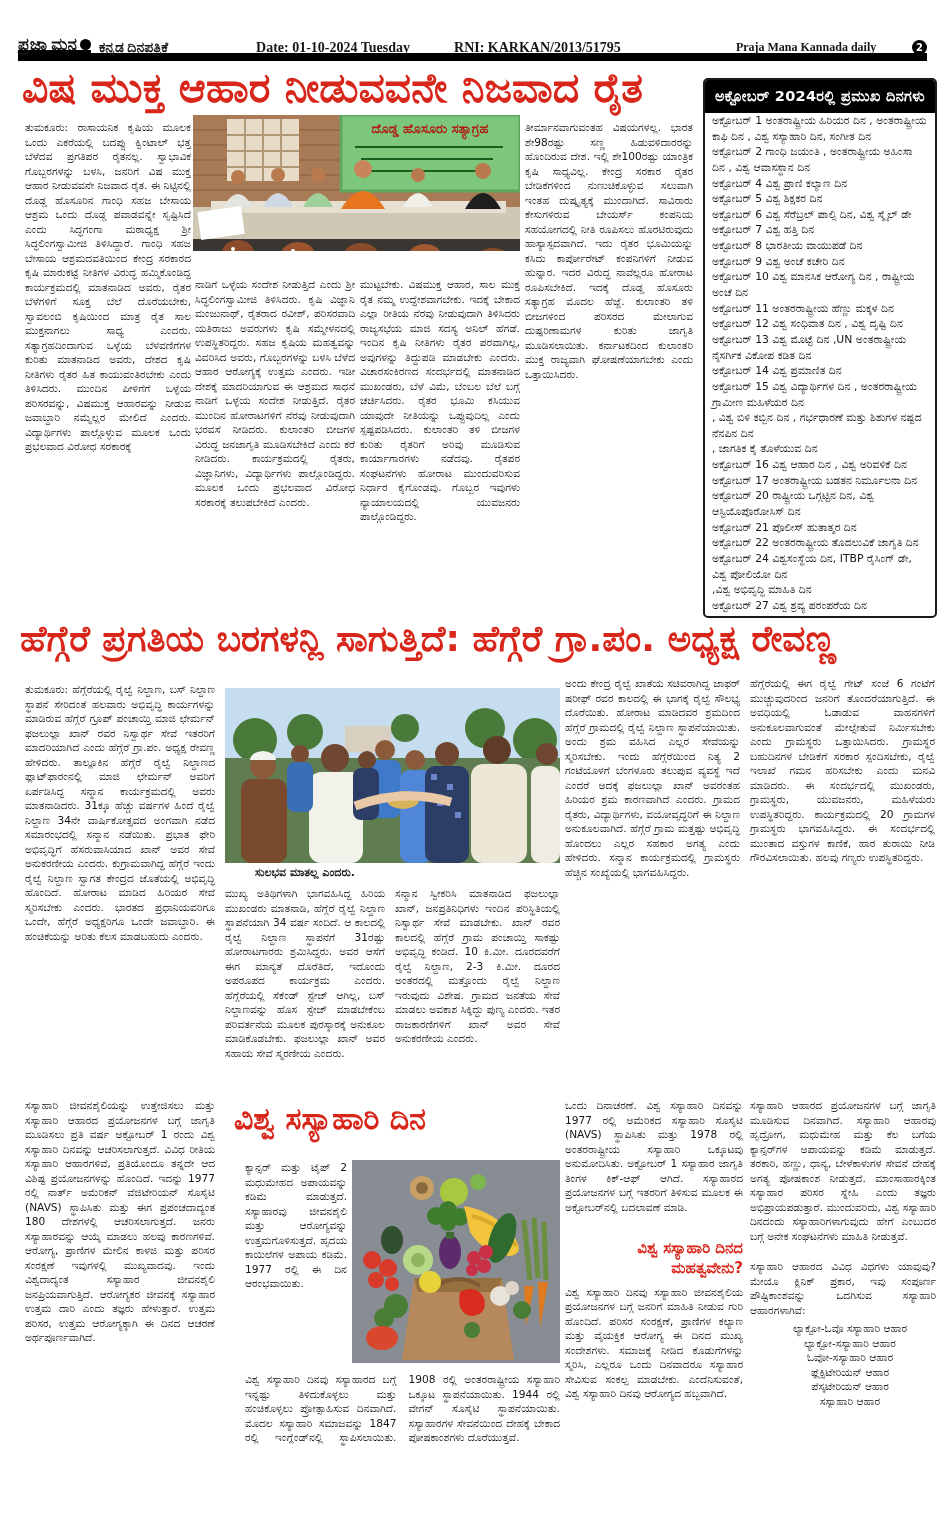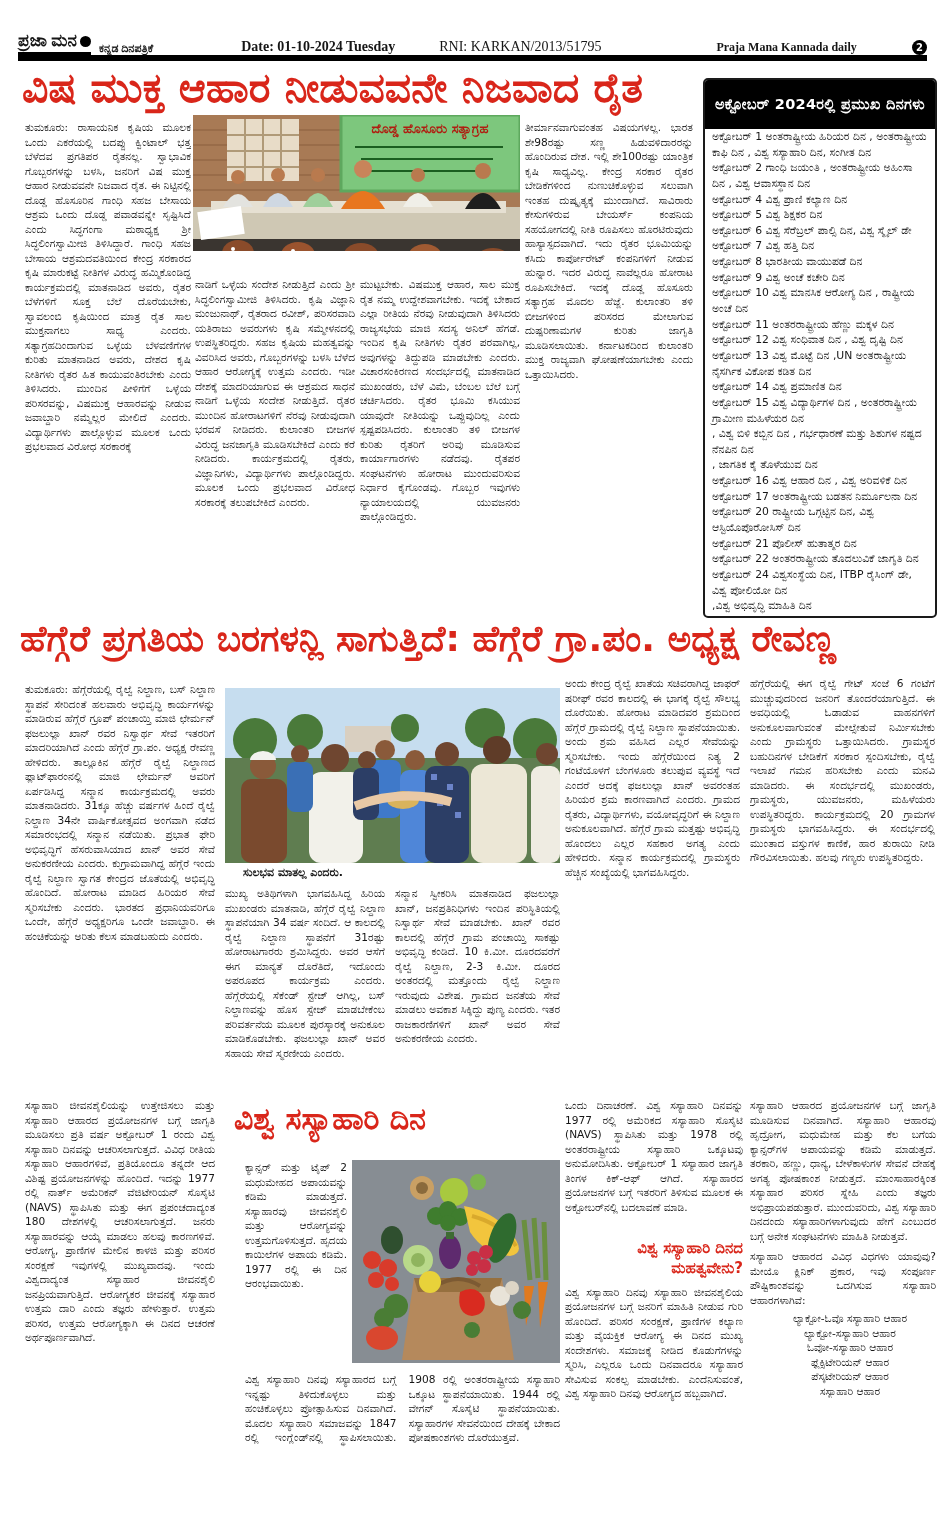--- a/index.html
+++ b/index.html
@@ -1,38 +1,38 @@
 <!DOCTYPE html>
 <html lang="kn"><head>
 <meta charset="utf-8">
 <style>
   *{margin:0;padding:0;box-sizing:border-box}
   html,body{background:#e9e9e9}
   .page{position:relative;width:945px;height:1523px;background:#ffffff;margin:0 auto;
         font-family:"DejaVu Sans",sans-serif;color:#161616;overflow:hidden}
   .abs{position:absolute}
   
-  .hdr{left:18px;top:40px;width:909px;height:21px;display:flex;align-items:flex-end;
-       border-bottom:6px solid #000000;font-family:"Liberation Serif",serif}
+  .hdr{left:18px;top:40px;width:909px;height:21px;display:flex;
+       border-bottom:8px solid #000000;font-family:"Liberation Serif",serif}
   .hdr .mast{font-weight:bold;font-size:17px;border-bottom:3px solid #000;padding-bottom:1px;display:flex;align-items:center;gap:3px}
   .hdr .emb{width:11px;height:11px;border-radius:50%;background:#000;display:inline-block}
-  .hdr .tag{font-size:11px;margin-left:8px;font-weight:bold}
+  .hdr .tag{font-size:14px;margin-left:8px;font-weight:bold}
   .hdr .dt{font-weight:bold;font-size:14px;margin-left:88px}
-  .hdr .rni{font-weight:normal;font-size:14px;margin-left:44px}
+  .hdr .rni{font-weight:bold;font-size:14px;margin-left:44px}
   .hdr .ed{font-weight:bold;font-size:12px;margin-left:115px}
   .pgnum{margin-left:auto;width:15px;height:15px;border-radius:50%;background:#000;color:#fff;
          font-size:10px;font-weight:bold;display:flex;align-items:center;justify-content:center;font-family:"DejaVu Sans",sans-serif}
   
   .h1{color:#d9261a;font-weight:bold;line-height:1.05}
   .col{font-size:10.6px;line-height:1.37;text-align:justify;overflow:hidden}
   .pre{white-space:pre-line}
   
   .sidebox{border:2px solid #1a1a1a;border-radius:5px;overflow:hidden;background:#fff}
   .sidebox .ttl{background:#000;color:#fff;font-weight:bold;font-size:14.5px;text-align:center;
-                padding:16px 2px;letter-spacing:.3px}
+                padding:8px 2px;letter-spacing:.3px}
   .sidebox .lst{padding:0 7px;font-size:10.8px;line-height:1.45;overflow:hidden}
   .subhead{color:#d9261a;font-weight:bold;font-size:15px;text-align:right;line-height:1.35;margin:8px 0 6px}
   .caption{font-size:11px;font-weight:bold;text-align:center}
   figure{overflow:hidden}
   svg{display:block}
 </style>
 </head>
 <body>
 
 <div class="page">
@@ -201,21 +201,21 @@
         <rect x="246" y="76" width="56" height="99" rx="12" fill="#ece7d6"></rect>
 
         <circle cx="322" cy="66" r="11" fill="#6f4630"></circle>
           <rect x="306" y="78" width="29" height="97" rx="9" fill="#efece2"></rect>
 
         <ellipse cx="178" cy="112" rx="16" ry="9" fill="#d9b35c"></ellipse>
         <path d="M130 118 q48 -18 96 -4" stroke="#e9c9a6" stroke-width="9" fill="none"></path>
       </g>
     </svg>
   </figure>
-  <div class="abs caption" style="left:213px;top:866px;width:160px">ಸುಲಭವ ಮಾತಲ್ಲ ಎಂದರು.</div>
+  <div class="abs caption" style="left:225px;top:866px;width:160px">ಸುಲಭವ ಮಾತಲ್ಲ ಎಂದರು.</div>
 
   <div class="abs col" style="left:225px;top:886px;width:160px;height:206px">ಮುಖ್ಯ ಅತಿಥಿಗಳಾಗಿ ಭಾಗವಹಿಸಿದ್ದ ಹಿರಿಯ ಮುಖಂಡರು ಮಾತನಾಡಿ, ಹೆಗ್ಗೆರೆ ರೈಲ್ವೆ ನಿಲ್ದಾಣ ಸ್ಥಾಪನೆಯಾಗಿ 34 ವರ್ಷ ಸಂದಿದೆ. ಆ ಕಾಲದಲ್ಲಿ ರೈಲ್ವೆ ನಿಲ್ದಾಣ ಸ್ಥಾಪನೆಗೆ 31ರಷ್ಟು ಹೋರಾಟಗಾರರು ಶ್ರಮಿಸಿದ್ದರು. ಅವರ ಆಸೆಗೆ ಈಗ ಮಾನ್ಯತೆ ದೊರೆತಿದೆ, ಇದೊಂದು ಅಪರೂಪದ ಕಾರ್ಯಕ್ರಮ ಎಂದರು. ಹೆಗ್ಗೆರೆಯಲ್ಲಿ ಸೆಕೆಂಡ್ ಸ್ಟೇಜ್ ಆಗಿಲ್ಲ, ಬಸ್ ನಿಲ್ದಾಣವನ್ನು ಹೊಸ ಸ್ಟೇಜ್ ಮಾಡಬೇಕೆಂಬ ಪರಿವರ್ತನೆಯ ಮೂಲಕ ಪುರಸ್ಕಾರಕ್ಕೆ ಅನುಕೂಲ ಮಾಡಿಕೊಡಬೇಕು. ಫಜಲುಲ್ಲಾ ಖಾನ್ ಅವರ ಸಹಾಯ ಸೇವೆ ಸ್ಮರಣೀಯ ಎಂದರು.</div>
   <div class="abs col" style="left:395px;top:886px;width:165px;height:206px">ಸನ್ಮಾನ ಸ್ವೀಕರಿಸಿ ಮಾತನಾಡಿದ ಫಜಲುಲ್ಲಾ ಖಾನ್, ಜನಪ್ರತಿನಿಧಿಗಳು ಇಂದಿನ ಪರಿಸ್ಥಿತಿಯಲ್ಲಿ ನಿಸ್ವಾರ್ಥ ಸೇವೆ ಮಾಡಬೇಕು. ಖಾನ್ ರವರ ಕಾಲದಲ್ಲಿ ಹೆಗ್ಗೆರೆ ಗ್ರಾಮ ಪಂಚಾಯ್ತಿ ಸಾಕಷ್ಟು ಅಭಿವೃದ್ಧಿ ಕಂಡಿದೆ. 10 ಕಿ.ಮೀ. ದೂರದವರೆಗೆ ರೈಲ್ವೆ ನಿಲ್ದಾಣ, 2-3 ಕಿ.ಮೀ. ದೂರದ ಅಂತರದಲ್ಲಿ ಮತ್ತೊಂದು ರೈಲ್ವೆ ನಿಲ್ದಾಣ ಇರುವುದು ವಿಶೇಷ. ಗ್ರಾಮದ ಜನತೆಯ ಸೇವೆ ಮಾಡಲು ಅವಕಾಶ ಸಿಕ್ಕಿದ್ದು ಪುಣ್ಯ ಎಂದರು. ಇತರ ರಾಜಕಾರಣಿಗಳಿಗೆ ಖಾನ್ ಅವರ ಸೇವೆ ಅನುಕರಣೀಯ ಎಂದರು.</div>
   <div class="abs col" style="left:565px;top:676px;width:175px;height:416px">ಅಂದು ಕೇಂದ್ರ ರೈಲ್ವೆ ಖಾತೆಯ ಸಚಿವರಾಗಿದ್ದ ಜಾಫರ್ ಷರೀಫ್ ರವರ ಕಾಲದಲ್ಲಿ ಈ ಭಾಗಕ್ಕೆ ರೈಲ್ವೆ ಸೌಲಭ್ಯ ದೊರೆಯಿತು. ಹೋರಾಟ ಮಾಡಿದವರ ಶ್ರಮದಿಂದ ಹೆಗ್ಗೆರೆ ಗ್ರಾಮದಲ್ಲಿ ರೈಲ್ವೆ ನಿಲ್ದಾಣ ಸ್ಥಾಪನೆಯಾಯಿತು. ಅಂದು ಶ್ರಮ ವಹಿಸಿದ ಎಲ್ಲರ ಸೇವೆಯನ್ನು ಸ್ಮರಿಸಬೇಕು. ಇಂದು ಹೆಗ್ಗೆರೆಯಿಂದ ನಿತ್ಯ 2 ಗಂಟೆಯೊಳಗೆ ಬೆಂಗಳೂರು ತಲುಪುವ ವ್ಯವಸ್ಥೆ ಇದೆ ಎಂದರೆ ಅದಕ್ಕೆ ಫಜಲುಲ್ಲಾ ಖಾನ್ ಅವರಂತಹ ಹಿರಿಯರ ಶ್ರಮ ಕಾರಣವಾಗಿದೆ ಎಂದರು. ಗ್ರಾಮದ ರೈತರು, ವಿದ್ಯಾರ್ಥಿಗಳು, ವಯೋವೃದ್ಧರಿಗೆ ಈ ನಿಲ್ದಾಣ ಅನುಕೂಲವಾಗಿದೆ. ಹೆಗ್ಗೆರೆ ಗ್ರಾಮ ಮತ್ತಷ್ಟು ಅಭಿವೃದ್ಧಿ ಹೊಂದಲು ಎಲ್ಲರ ಸಹಕಾರ ಅಗತ್ಯ ಎಂದು ಹೇಳಿದರು. ಸನ್ಮಾನ ಕಾರ್ಯಕ್ರಮದಲ್ಲಿ ಗ್ರಾಮಸ್ಥರು ಹೆಚ್ಚಿನ ಸಂಖ್ಯೆಯಲ್ಲಿ ಭಾಗವಹಿಸಿದ್ದರು.</div>
   <div class="abs col" style="left:750px;top:676px;width:185px;height:416px">ಹೆಗ್ಗೆರೆಯಲ್ಲಿ ಈಗ ರೈಲ್ವೆ ಗೇಟ್ ಸಂಜೆ 6 ಗಂಟೆಗೆ ಮುಚ್ಚುವುದರಿಂದ ಜನರಿಗೆ ತೊಂದರೆಯಾಗುತ್ತಿದೆ. ಈ ಅವಧಿಯಲ್ಲಿ ಓಡಾಡುವ ವಾಹನಗಳಿಗೆ ಅನುಕೂಲವಾಗುವಂತೆ ಮೇಲ್ಸೇತುವೆ ನಿರ್ಮಿಸಬೇಕು ಎಂದು ಗ್ರಾಮಸ್ಥರು ಒತ್ತಾಯಿಸಿದರು. ಗ್ರಾಮಸ್ಥರ ಬಹುದಿನಗಳ ಬೇಡಿಕೆಗೆ ಸರಕಾರ ಸ್ಪಂದಿಸಬೇಕು, ರೈಲ್ವೆ ಇಲಾಖೆ ಗಮನ ಹರಿಸಬೇಕು ಎಂದು ಮನವಿ ಮಾಡಿದರು. ಈ ಸಂದರ್ಭದಲ್ಲಿ ಮುಖಂಡರು, ಗ್ರಾಮಸ್ಥರು, ಯುವಜನರು, ಮಹಿಳೆಯರು ಉಪಸ್ಥಿತರಿದ್ದರು. ಕಾರ್ಯಕ್ರಮದಲ್ಲಿ 20 ಗ್ರಾಮಗಳ ಗ್ರಾಮಸ್ಥರು ಭಾಗವಹಿಸಿದ್ದರು. ಈ ಸಂದರ್ಭದಲ್ಲಿ ಮುಂತಾದ ವಸ್ತುಗಳ ಕಾಣಿಕೆ, ಹಾರ ತುರಾಯಿ ನೀಡಿ ಗೌರವಿಸಲಾಯಿತು. ಹಲವು ಗಣ್ಯರು ಉಪಸ್ಥಿತರಿದ್ದರು.</div>
 
   <div class="abs col" style="left:25px;top:1098px;width:190px;height:400px">ಸಸ್ಯಾಹಾರಿ ಜೀವನಶೈಲಿಯನ್ನು ಉತ್ತೇಜಿಸಲು ಮತ್ತು ಸಸ್ಯಾಹಾರಿ ಆಹಾರದ ಪ್ರಯೋಜನಗಳ ಬಗ್ಗೆ ಜಾಗೃತಿ ಮೂಡಿಸಲು ಪ್ರತಿ ವರ್ಷ ಅಕ್ಟೋಬರ್ 1 ರಂದು ವಿಶ್ವ ಸಸ್ಯಾಹಾರಿ ದಿನವನ್ನು ಆಚರಿಸಲಾಗುತ್ತದೆ. ವಿವಿಧ ರೀತಿಯ ಸಸ್ಯಾಹಾರಿ ಆಹಾರಗಳಿವೆ, ಪ್ರತಿಯೊಂದೂ ತನ್ನದೇ ಆದ ವಿಶಿಷ್ಟ ಪ್ರಯೋಜನಗಳನ್ನು ಹೊಂದಿದೆ. ಇದನ್ನು 1977 ರಲ್ಲಿ ನಾರ್ತ್ ಅಮೆರಿಕನ್ ವೆಜಿಟೇರಿಯನ್ ಸೊಸೈಟಿ (NAVS) ಸ್ಥಾಪಿಸಿತು ಮತ್ತು ಈಗ ಪ್ರಪಂಚದಾದ್ಯಂತ 180 ದೇಶಗಳಲ್ಲಿ ಆಚರಿಸಲಾಗುತ್ತದೆ. ಜನರು ಸಸ್ಯಾಹಾರವನ್ನು ಆಯ್ಕೆ ಮಾಡಲು ಹಲವು ಕಾರಣಗಳಿವೆ. ಆರೋಗ್ಯ, ಪ್ರಾಣಿಗಳ ಮೇಲಿನ ಕಾಳಜಿ ಮತ್ತು ಪರಿಸರ ಸಂರಕ್ಷಣೆ ಇವುಗಳಲ್ಲಿ ಮುಖ್ಯವಾದವು. ಇಂದು ವಿಶ್ವದಾದ್ಯಂತ ಸಸ್ಯಾಹಾರ ಜೀವನಶೈಲಿ ಜನಪ್ರಿಯವಾಗುತ್ತಿದೆ. ಆರೋಗ್ಯಕರ ಜೀವನಕ್ಕೆ ಸಸ್ಯಾಹಾರ ಉತ್ತಮ ದಾರಿ ಎಂದು ತಜ್ಞರು ಹೇಳುತ್ತಾರೆ. ಉತ್ತಮ ಪರಿಸರ, ಉತ್ತಮ ಆರೋಗ್ಯಕ್ಕಾಗಿ ಈ ದಿನದ ಆಚರಣೆ ಅರ್ಥಪೂರ್ಣವಾಗಿದೆ.</div>
 
   <div class="abs h1" style="left:234px;top:1103px;width:312px;font-size:30px;text-align:left;white-space:nowrap">ವಿಶ್ವ ಸಸ್ಯಾಹಾರಿ ದಿನ</div>
 
@@ -287,21 +287,21 @@
   <div class="abs col" style="left:245px;top:1372px;width:315px;height:126px;column-count:2;column-gap:12px">ವಿಶ್ವ ಸಸ್ಯಾಹಾರಿ ದಿನವು ಸಸ್ಯಾಹಾರದ ಬಗ್ಗೆ ಇನ್ನಷ್ಟು ತಿಳಿದುಕೊಳ್ಳಲು ಮತ್ತು ಹಂಚಿಕೊಳ್ಳಲು ಪ್ರೋತ್ಸಾಹಿಸುವ ದಿನವಾಗಿದೆ. ಮೊದಲ ಸಸ್ಯಾಹಾರಿ ಸಮಾಜವನ್ನು 1847 ರಲ್ಲಿ ಇಂಗ್ಲೆಂಡ್‌ನಲ್ಲಿ ಸ್ಥಾಪಿಸಲಾಯಿತು. 1908 ರಲ್ಲಿ ಅಂತರರಾಷ್ಟ್ರೀಯ ಸಸ್ಯಾಹಾರಿ ಒಕ್ಕೂಟ ಸ್ಥಾಪನೆಯಾಯಿತು. 1944 ರಲ್ಲಿ ವೇಗನ್ ಸೊಸೈಟಿ ಸ್ಥಾಪನೆಯಾಯಿತು. ಸಸ್ಯಾಹಾರಗಳ ಸೇವನೆಯಿಂದ ದೇಹಕ್ಕೆ ಬೇಕಾದ ಪೋಷಕಾಂಶಗಳು ದೊರೆಯುತ್ತವೆ.</div>
 
   <div class="abs" style="left:565px;top:1098px;width:178px;height:400px">
     <div class="col" style="height:132px">ಒಂದು ದಿನಾಚರಣೆ. ವಿಶ್ವ ಸಸ್ಯಾಹಾರಿ ದಿನವನ್ನು 1977 ರಲ್ಲಿ ಅಮೆರಿಕದ ಸಸ್ಯಾಹಾರಿ ಸೊಸೈಟಿ (NAVS) ಸ್ಥಾಪಿಸಿತು ಮತ್ತು 1978 ರಲ್ಲಿ ಅಂತರರಾಷ್ಟ್ರೀಯ ಸಸ್ಯಾಹಾರಿ ಒಕ್ಕೂಟವು ಅನುಮೋದಿಸಿತು. ಅಕ್ಟೋಬರ್ 1 ಸಸ್ಯಾಹಾರ ಜಾಗೃತಿ ತಿಂಗಳ ಕಿಕ್-ಆಫ್ ಆಗಿದೆ. ಸಸ್ಯಾಹಾರದ ಪ್ರಯೋಜನಗಳ ಬಗ್ಗೆ ಇತರರಿಗೆ ತಿಳಿಸುವ ಮೂಲಕ ಈ ಅಕ್ಟೋಬರ್‌ನಲ್ಲಿ ಬದಲಾವಣೆ ಮಾಡಿ.</div>
     <div class="subhead">ವಿಶ್ವ ಸಸ್ಯಾಹಾರಿ ದಿನದ ಮಹತ್ವವೇನು?</div>
     <div class="col" style="height:200px">ವಿಶ್ವ ಸಸ್ಯಾಹಾರಿ ದಿನವು ಸಸ್ಯಾಹಾರಿ ಜೀವನಶೈಲಿಯ ಪ್ರಯೋಜನಗಳ ಬಗ್ಗೆ ಜನರಿಗೆ ಮಾಹಿತಿ ನೀಡುವ ಗುರಿ ಹೊಂದಿದೆ. ಪರಿಸರ ಸಂರಕ್ಷಣೆ, ಪ್ರಾಣಿಗಳ ಕಲ್ಯಾಣ ಮತ್ತು ವೈಯಕ್ತಿಕ ಆರೋಗ್ಯ ಈ ದಿನದ ಮುಖ್ಯ ಸಂದೇಶಗಳು. ಸಮಾಜಕ್ಕೆ ನೀಡಿದ ಕೊಡುಗೆಗಳನ್ನು ಸ್ಮರಿಸಿ, ಎಲ್ಲರೂ ಒಂದು ದಿನವಾದರೂ ಸಸ್ಯಾಹಾರ ಸೇವಿಸುವ ಸಂಕಲ್ಪ ಮಾಡಬೇಕು. ಎಂದೆನಿಸುವಂತೆ, ವಿಶ್ವ ಸಸ್ಯಾಹಾರಿ ದಿನವು ಆರೋಗ್ಯದ ಹಬ್ಬವಾಗಿದೆ.</div>
   </div>
 
   <div class="abs" style="left:750px;top:1098px;width:186px;height:400px">
     <div class="col">ಸಸ್ಯಾಹಾರಿ ಆಹಾರದ ಪ್ರಯೋಜನಗಳ ಬಗ್ಗೆ ಜಾಗೃತಿ ಮೂಡಿಸುವ ದಿನವಾಗಿದೆ. ಸಸ್ಯಾಹಾರಿ ಆಹಾರವು ಹೃದ್ರೋಗ, ಮಧುಮೇಹ ಮತ್ತು ಕೆಲ ಬಗೆಯ ಕ್ಯಾನ್ಸರ್‌ಗಳ ಅಪಾಯವನ್ನು ಕಡಿಮೆ ಮಾಡುತ್ತದೆ. ತರಕಾರಿ, ಹಣ್ಣು, ಧಾನ್ಯ, ಬೇಳೆಕಾಳುಗಳ ಸೇವನೆ ದೇಹಕ್ಕೆ ಅಗತ್ಯ ಪೋಷಕಾಂಶ ನೀಡುತ್ತದೆ. ಮಾಂಸಾಹಾರಕ್ಕಿಂತ ಸಸ್ಯಾಹಾರ ಪರಿಸರ ಸ್ನೇಹಿ ಎಂದು ತಜ್ಞರು ಅಭಿಪ್ರಾಯಪಡುತ್ತಾರೆ. ಮುಂದುವರಿದು, ವಿಶ್ವ ಸಸ್ಯಾಹಾರಿ ದಿನದಂದು ಸಸ್ಯಾಹಾರಿಗಳಾಗುವುದು ಹೇಗೆ ಎಂಬುದರ ಬಗ್ಗೆ ಅನೇಕ ಸಂಘಟನೆಗಳು ಮಾಹಿತಿ ನೀಡುತ್ತವೆ.</div>
-    <div class="col" style="margin-top:6px">ಸಸ್ಯಾಹಾರಿ ಆಹಾರದ ವಿವಿಧ ವಿಧಗಳು ಯಾವುವು? ಮೇಯೊ ಕ್ಲಿನಿಕ್ ಪ್ರಕಾರ, ಇವು ಸಂಪೂರ್ಣ ಪೌಷ್ಟಿಕಾಂಶವನ್ನು ಒದಗಿಸುವ ಸಸ್ಯಾಹಾರಿ ಆಹಾರಗಳಾಗಿವೆ:</div>
+    <div class="col" style="margin-top:16px">ಸಸ್ಯಾಹಾರಿ ಆಹಾರದ ವಿವಿಧ ವಿಧಗಳು ಯಾವುವು? ಮೇಯೊ ಕ್ಲಿನಿಕ್ ಪ್ರಕಾರ, ಇವು ಸಂಪೂರ್ಣ ಪೌಷ್ಟಿಕಾಂಶವನ್ನು ಒದಗಿಸುವ ಸಸ್ಯಾಹಾರಿ ಆಹಾರಗಳಾಗಿವೆ:</div>
     <div class="col pre" style="margin-top:4px;padding-left:14px;text-align:center">ಲ್ಯಾಕ್ಟೋ-ಓವೊ ಸಸ್ಯಾಹಾರಿ ಆಹಾರ
 ಲ್ಯಾಕ್ಟೋ-ಸಸ್ಯಾಹಾರಿ ಆಹಾರ
 ಓವೋ-ಸಸ್ಯಾಹಾರಿ ಆಹಾರ
 ಫ್ಲೆಕ್ಸಿಟೇರಿಯನ್ ಆಹಾರ
 ಪೆಸ್ಕಟೇರಿಯನ್ ಆಹಾರ
 ಸಸ್ಯಾಹಾರಿ ಆಹಾರ</div>
   </div>
 
 </div>
 

